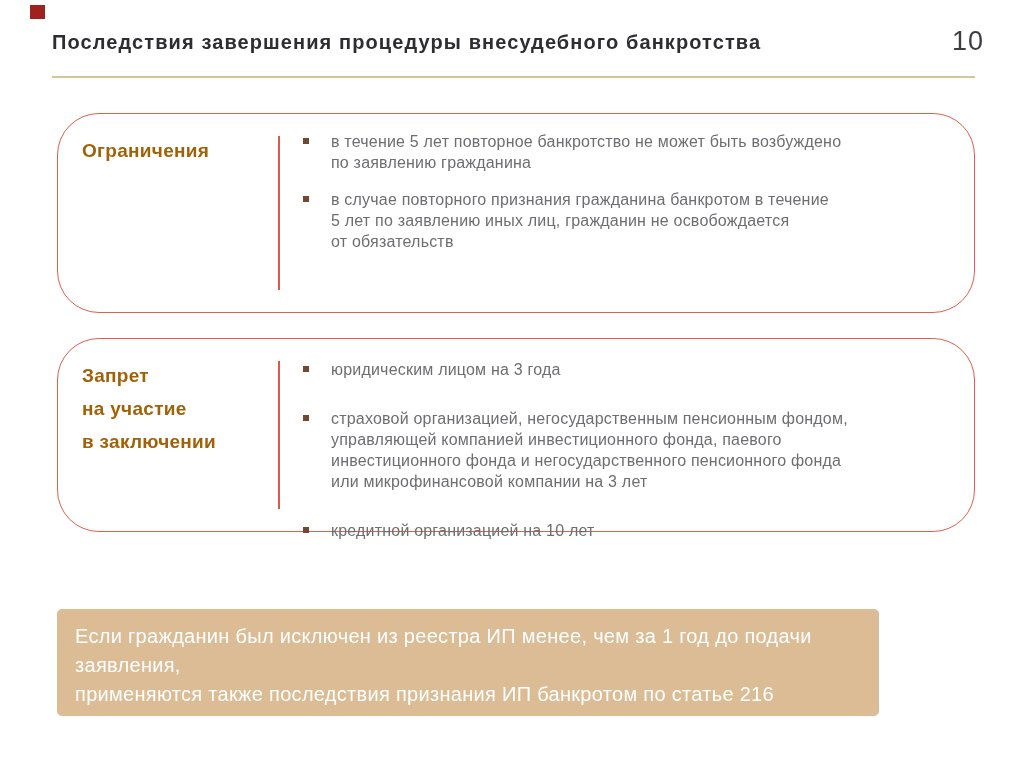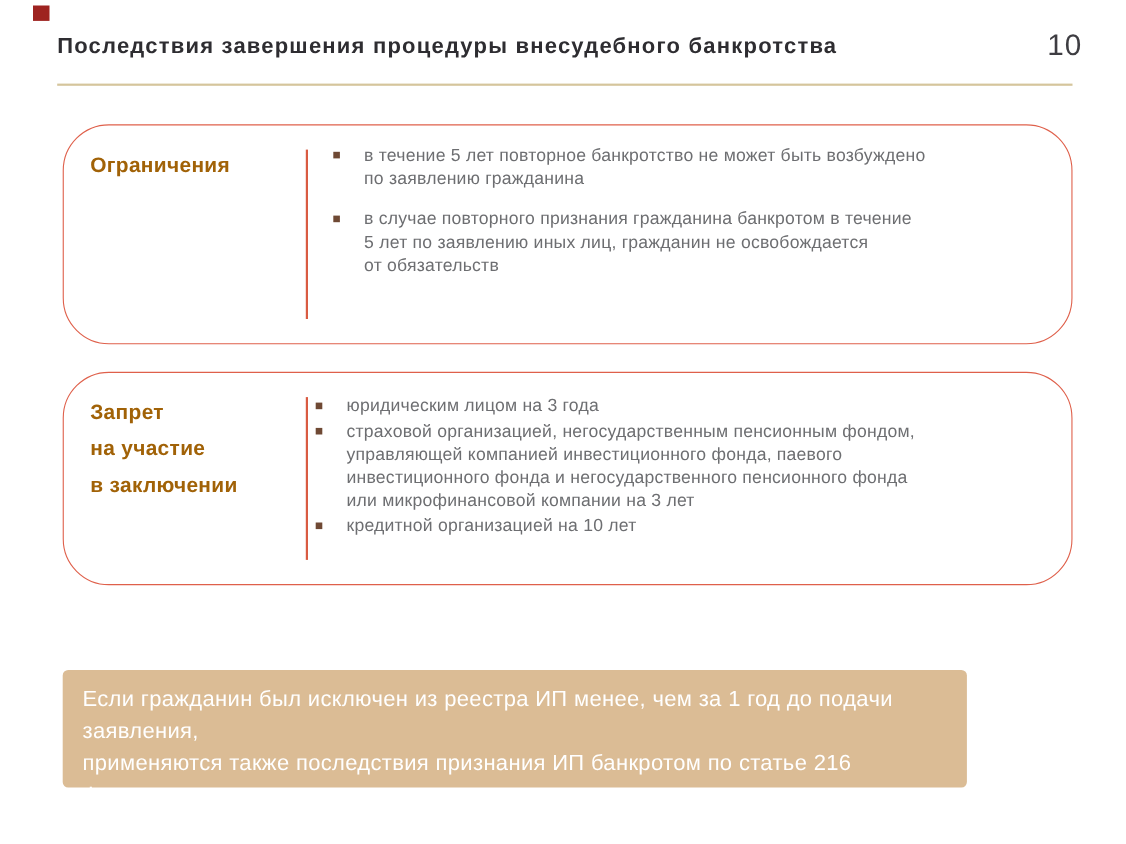--- a/index.html
+++ b/index.html
@@ -32,21 +32,21 @@
     width:220px;box-sizing:border-box;padding:20px 0 0 24px;
     font-size:19px;font-weight:bold;color:#a16207;line-height:33px;letter-spacing:0.3px;
   }
   .card-divider{
     width:2px;background:#D95B42;margin:22px 0;
   }
   .card-content{
     flex:1;box-sizing:border-box;display:flex;flex-direction:column;
   }
   .card-1 .card-content{padding:17px 20px 0 23px;gap:16px;}
-  .card-2 .card-content{padding:20px 20px 0 7px;gap:2px;}
+  .card-2 .card-content{padding:20px 20px 0 23px;gap:28px;}
   .bullet-item{display:flex;align-items:flex-start;}
   .bullet-marker{
     flex:0 0 auto;width:6px;height:6px;background:#6F4934;margin:7px 22px 0 0;
   }
   .bullet-text{
     font-size:16px;line-height:21px;color:#6D6E71;letter-spacing:0.2px;
     white-space:pre-line;max-width:580px;
   }
   .footer-note{
     position:absolute;left:57px;top:609px;width:822px;height:107px;box-sizing:border-box;

